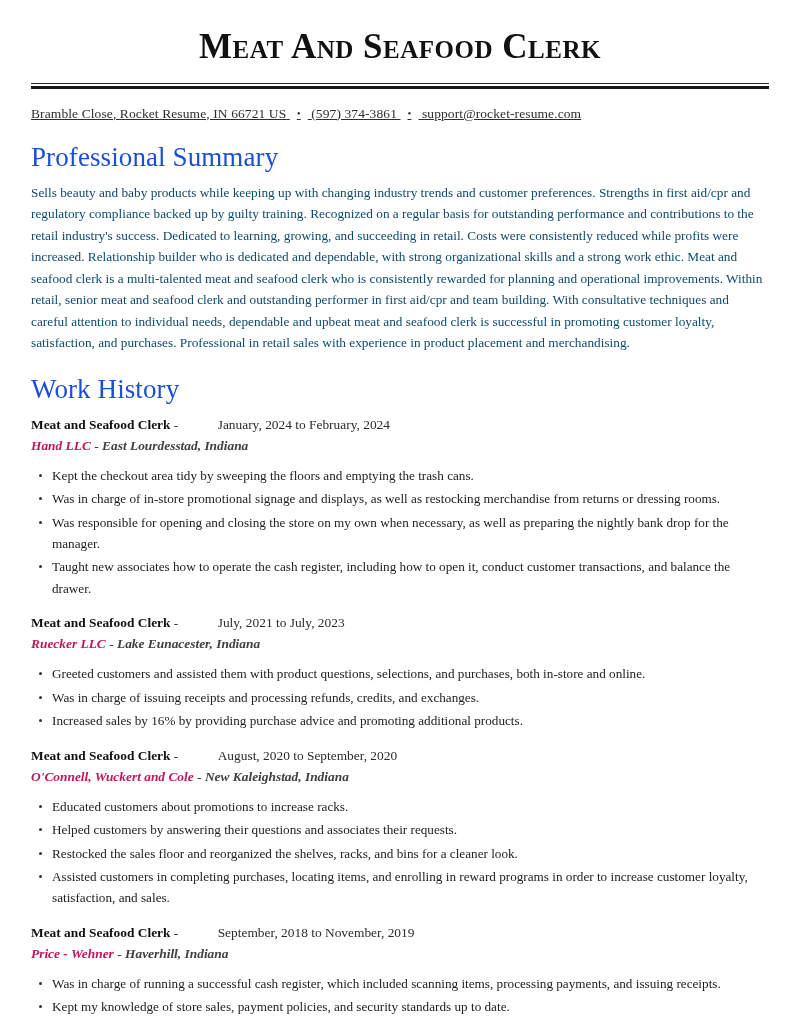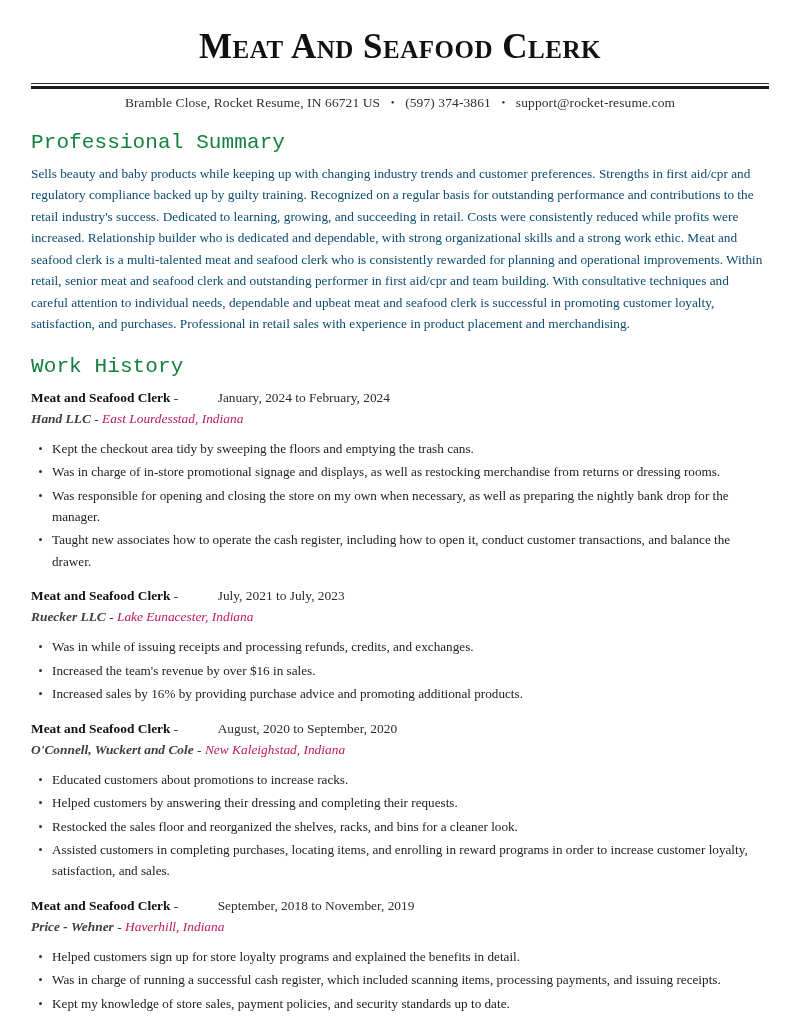--- a/index.html
+++ b/index.html
@@ -33,43 +33,42 @@
     margin: 28px 0 0 0;
     padding-bottom: 16px;
   }
   .rule-double {
     border-top: 1.5px solid #2b2b2b;
     border-bottom: 3px solid #1a1a1a;
     height: 2px;
     margin: 0 0 0 0;
   }
   .contact-line {
-    text-align: center;
     font-size: 13.5px;
     color: #2e2e2e;
-    margin-top: 6px;
+    margin-top: 17px;
     letter-spacing: 0.1px;
+    text-decoration: underline;
   }
   .contact-sep {
     padding: 0 7px;
     font-size: 11px;
     vertical-align: 1px;
   }
 
   
   .section {
     margin-top: 20px;
   }
   .section-heading {
-    font-size: 21px;
+    font-size: 27px;
     font-weight: 400;
-    color: #15803d;
+    color: #1d4ed8;
     margin: 0 0 9px 0;
     letter-spacing: 0.1px;
-    font-family: Liberation Mono, monospace;
   }
   .summary-text {
     font-size: 13.3px;
     line-height: 1.62;
     color: #0c4a6e;
     margin: 0;
     text-align: left;
   }
 
   
@@ -99,26 +98,26 @@
   .job-line2 {
     font-size: 13.4px;
     line-height: 1.5;
     font-style: italic;
     color: #222222;
     margin-top: 1px;
   }
   .job-company {
     font-weight: 700;
     font-style: italic;
-    color: #404040;
+    color: #be185d;
   }
   .job-location {
     font-style: italic;
-    font-weight: 400;
-    color: #be185d;
+    font-weight: 700;
+    color: #404040;
   }
 
   ul.bullets {
     list-style: none;
     margin: 9px 0 0 0;
     padding: 0;
   }
   ul.bullets li {
     position: relative;
     font-size: 13.2px;
@@ -187,58 +186,57 @@
         <span class="job-title">Meat and Seafood Clerk</span>
         <span class="job-dash">-</span>
         <span class="job-dates">July, 2021 to July, 2023</span>
       </div>
       <div class="job-line2">
         <span class="job-company">Ruecker LLC</span>
         <span class="job-dash">-</span>
         <span class="job-location">Lake Eunacester, Indiana</span>
       </div>
       <ul class="bullets">
-        <li>Was in while of issuing receipts and processing refunds, credits, and exchanges.</li>
-        <li>Increased the team's revenue by over $16 in sales.</li>
+        <li>Greeted customers and assisted them with product questions, selections, and purchases, both in-store and online.</li>
+        <li>Was in charge of issuing receipts and processing refunds, credits, and exchanges.</li>
         <li>Increased sales by 16% by providing purchase advice and promoting additional products.</li>
       </ul>
     </div>
 
     <div class="job">
       <div class="job-line1">
         <span class="job-title">Meat and Seafood Clerk</span>
         <span class="job-dash">-</span>
         <span class="job-dates">August, 2020 to September, 2020</span>
       </div>
       <div class="job-line2">
         <span class="job-company">O'Connell, Wuckert and Cole</span>
         <span class="job-dash">-</span>
         <span class="job-location">New Kaleighstad, Indiana</span>
       </div>
       <ul class="bullets">
         <li>Educated customers about promotions to increase racks.</li>
-        <li>Helped customers by answering their dressing and completing their requests.</li>
+        <li>Helped customers by answering their questions and associates their requests.</li>
         <li>Restocked the sales floor and reorganized the shelves, racks, and bins for a cleaner look.</li>
         <li>Assisted customers in completing purchases, locating items, and enrolling in reward programs in order to increase customer loyalty, satisfaction, and sales.</li>
       </ul>
     </div>
 
     <div class="job">
       <div class="job-line1">
         <span class="job-title">Meat and Seafood Clerk</span>
         <span class="job-dash">-</span>
         <span class="job-dates">September, 2018 to November, 2019</span>
       </div>
       <div class="job-line2">
         <span class="job-company">Price - Wehner</span>
         <span class="job-dash">-</span>
         <span class="job-location">Haverhill, Indiana</span>
       </div>
       <ul class="bullets">
-        <li>Helped customers sign up for store loyalty programs and explained the benefits in detail.</li>
         <li>Was in charge of running a successful cash register, which included scanning items, processing payments, and issuing receipts.</li>
         <li>Kept my knowledge of store sales, payment policies, and security standards up to date.</li>
 
       </ul>
     </div>
   </div>
 
 </div>
 
 </body></html>

